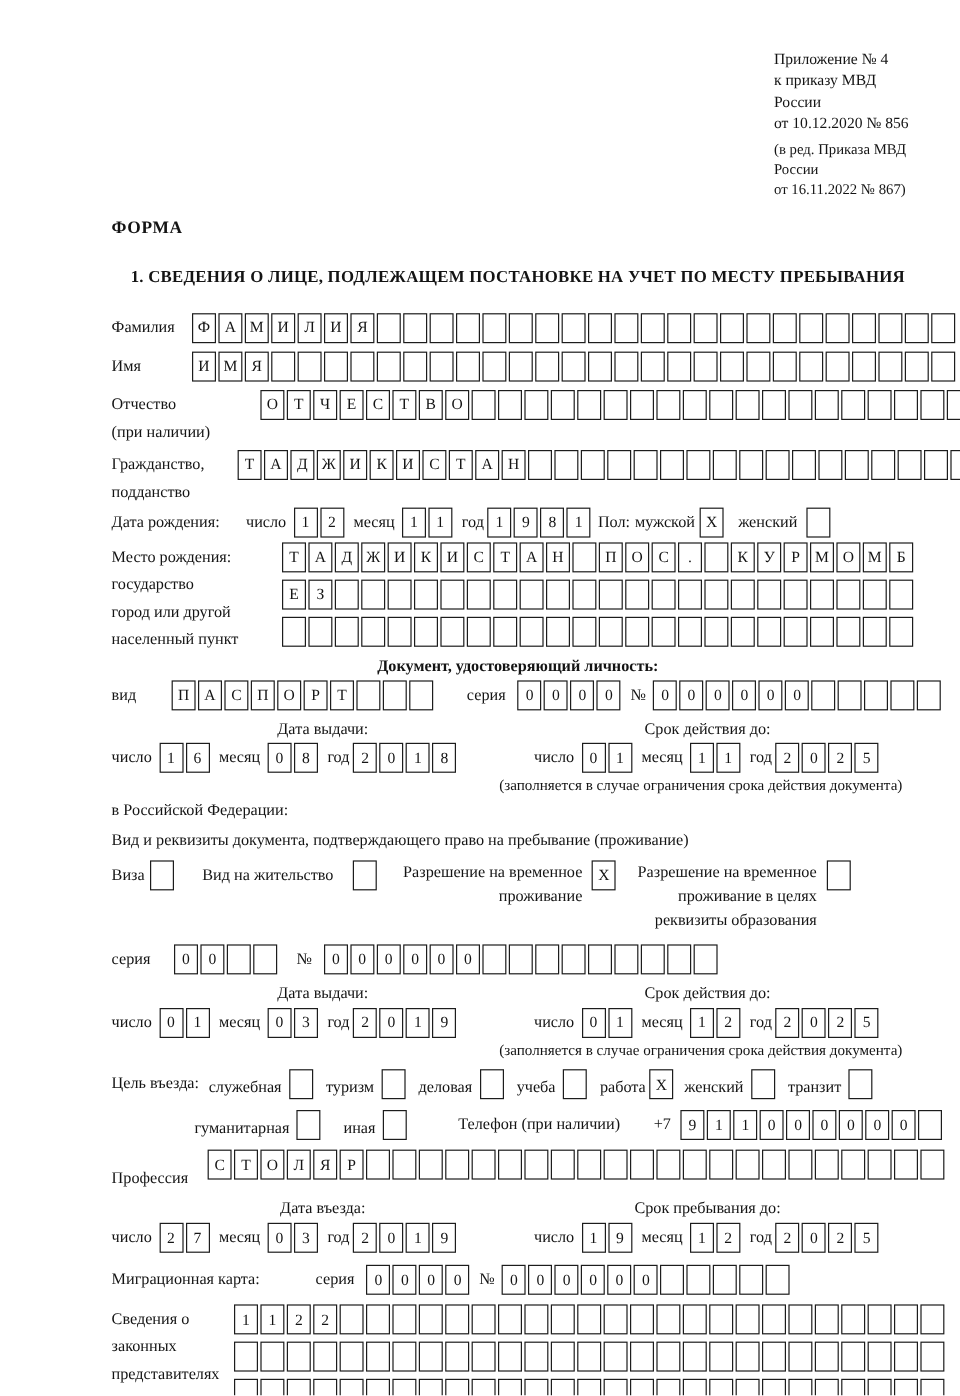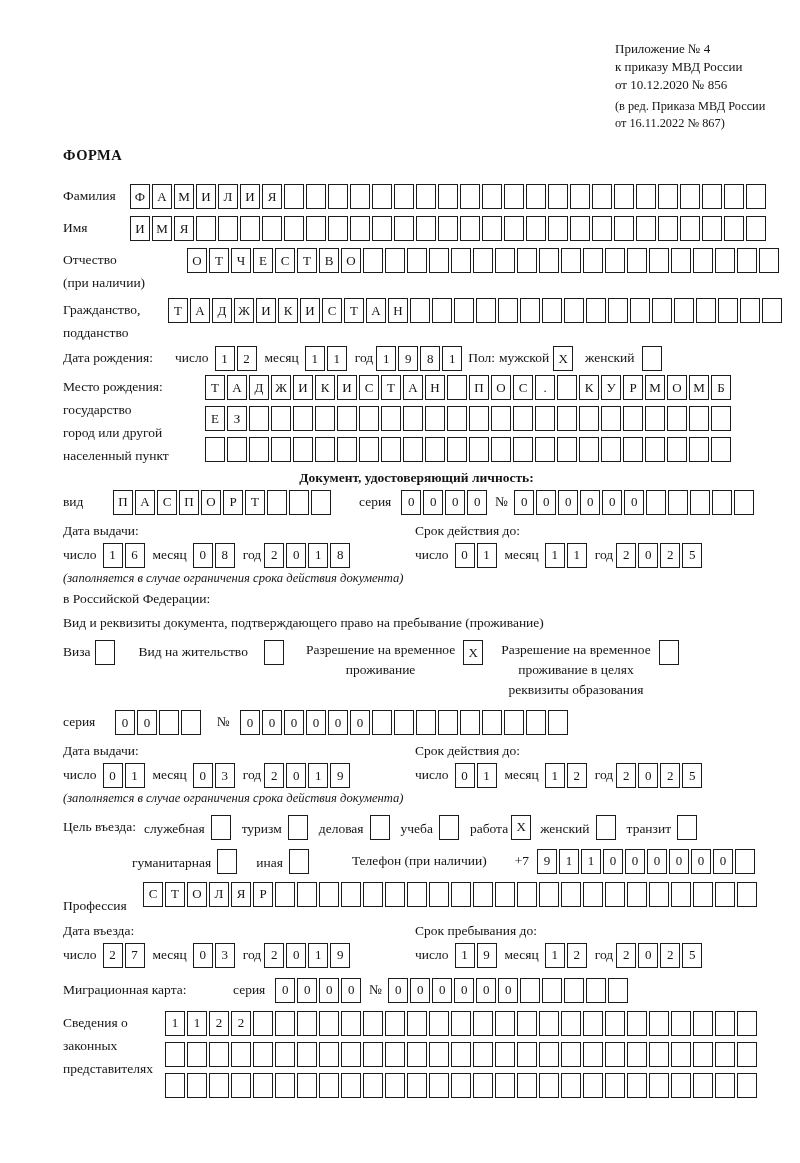--- a/index.html
+++ b/index.html
@@ -1,20 +1,20 @@
 <!DOCTYPE html>
 <html><head>
 <meta charset="utf-8">
 <style>
   html,body{margin:0;padding:0;background:#fff;}
   .page{
     position:relative;
     width:800px;height:1163px;
     box-sizing:border-box;
-    padding:40px 30px 10px 63px;
+    padding:40px 30px 10px 93px;
     background:#fff;color:#141414;
     font-family:"Liberation Serif","DejaVu Serif",serif;
     font-size:13.5px;line-height:1.25;
     overflow:hidden;
   }
   .hdr-block{margin-left:552px;font-size:13px;line-height:18px;}
   .hdr-block .edition{font-size:12.3px;margin-top:4px;line-height:17px;}
   .forma{ padding-right:32px;font-weight:bold;font-size:14.5px;margin-top:14px;letter-spacing:.5px;}
   .title{ text-align:center;font-weight:bold;font-size:15px;line-height:22px;margin-top:12px;}
   .blankline{display:inline-block;width:56px;border-bottom:2px solid #333;height:13px;margin-left:10px;}
@@ -26,27 +26,27 @@
   .cbox{
     display:inline-flex;flex:none;align-items:center;justify-content:center;
     width:20px;height:25px;box-sizing:border-box;
     border:1.6px solid #1c1c1c;margin-right:2px;
     font-size:13px;background:#fff;
   }
   .dlbl{flex:none;margin:4px 6px 0 6px;}
   .dlbl.first{margin-left:0;}
   .dates{display:flex;margin-top:8px;}
   .dcol{flex:none;}
-  .dhead{text-align:left;margin-bottom:3px;}
+  .dhead{text-align:center;margin-bottom:3px;}
   .drow{display:flex;align-items:flex-start;}
-  .note-right{text-align:left;padding-right:18px;font-size:12.6px;margin-top:3px;font-style:italic;}
+  .note-right{text-align:right;padding-right:18px;font-size:12.6px;margin-top:3px;}
   .center-bold{text-align:center;font-weight:bold;margin-top:10px;}
   .opts{display:flex;align-items:flex-start;margin-top:8px;}
   .opt{display:flex;align-items:flex-start;}
-  .opt-label{text-align:center;line-height:20px;}
+  .opt-label{text-align:right;line-height:20px;}
   .opt .cbox{margin-left:8px;}
   .pair{display:flex;align-items:center;margin-right:9px;}
   .pair .plabel{margin-right:6px;margin-top:4px;}
   .lblline{line-height:23px;}
 </style>
 </head>
 <body>
 
 <div class="page">
 
@@ -56,20 +56,21 @@
     <div>от 10.12.2020 № 856</div>
     <div class="edition">
       <div>(в ред. Приказа МВД России</div>
       <div>от 16.11.2022 № 867)</div>
     </div>
   </div>
 
   <div class="forma">ФОРМА</div>
 
 
+  <div class="sechead">1. СВЕДЕНИЯ О ЛИЦЕ, ПОДЛЕЖАЩЕМ ПОСТАНОВКЕ НА УЧЕТ ПО МЕСТУ ПРЕБЫВАНИЯ</div>
 
   <div class="frow" style="margin-top:20px">
     <span class="flabel" style="width:67px;margin-top:4px">Фамилия</span>
     <span class="boxes">
         <span class="cbox">Ф</span>
         <span class="cbox">А</span>
         <span class="cbox">М</span>
         <span class="cbox">И</span>
         <span class="cbox">Л</span>
         <span class="cbox">И</span>

